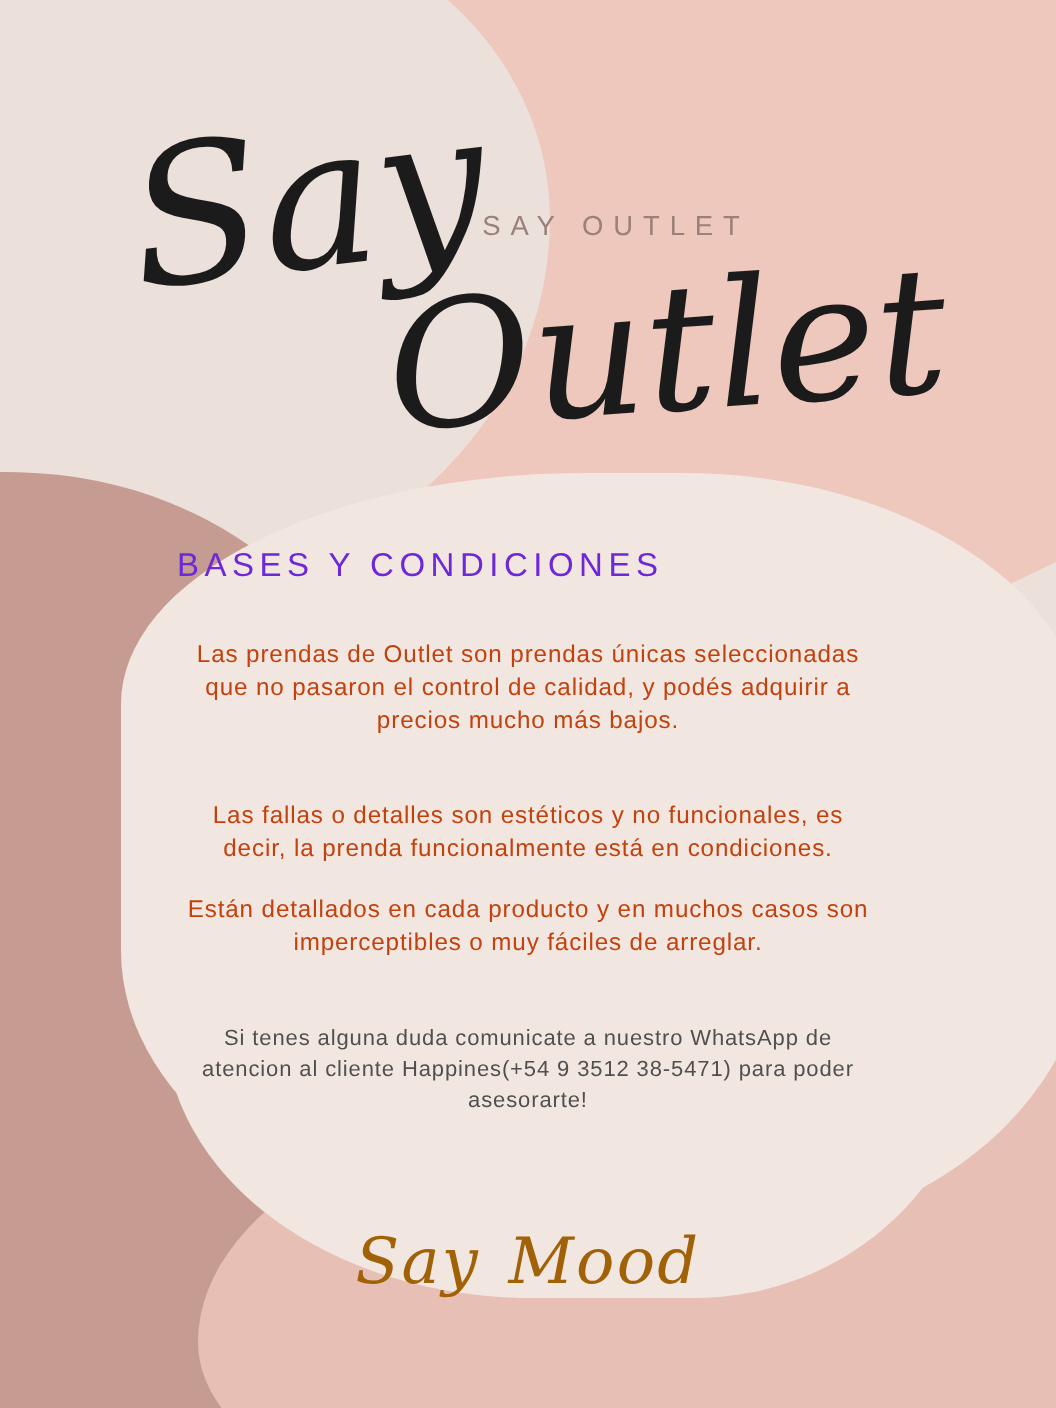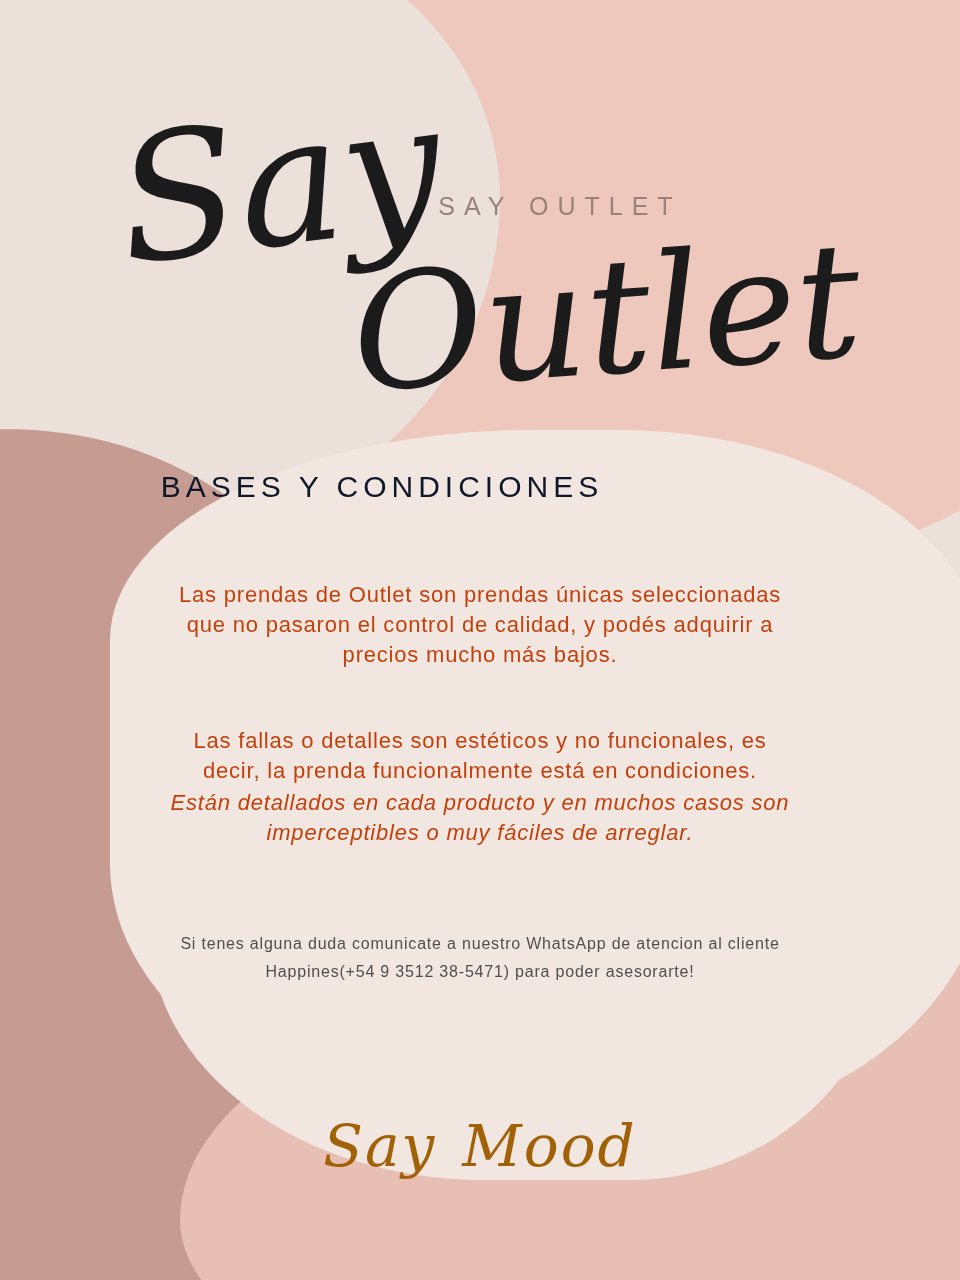--- a/index.html
+++ b/index.html
@@ -158,46 +158,46 @@
     font-style: italic;
     font-size: 160px;
     line-height: 1;
     color: #1b1b1b;
     transform: rotate(-4deg);
     font-weight: 400;
   }
 
   .section-title {
     position: absolute;
-    top: 470px;
+    top: 498px;
     left: 0;
     width: 764px;
     text-align: center;
     font-size: 30px;
     letter-spacing: 5px;
-    color: #0f172a;
+    color: #6d28d9;
     font-weight: 400;
   }
 
   .body-block {
     position: absolute;
     left: 170px;
     width: 620px;
     text-align: center;
     color: #c2410c;
     font-size: 22px;
     line-height: 30px;
     letter-spacing: 0.8px;
   }
   .body-1 { top: 580px; }
   .body-2 { top: 710px; margin-top: 16px; }
-  .body-3 { top: 788px; font-style: italic; }
+  .body-3 { top: 812px; }
   .body-4 {
     top: 930px;
-    font-size: 16px;
+    font-size: 20px;
     line-height: 28px;
     color: #4f4f4f;
   }
 
   .signature {
     position: absolute;
     top: 1112px;
     left: 0;
     width: 960px;
     text-align: center;

